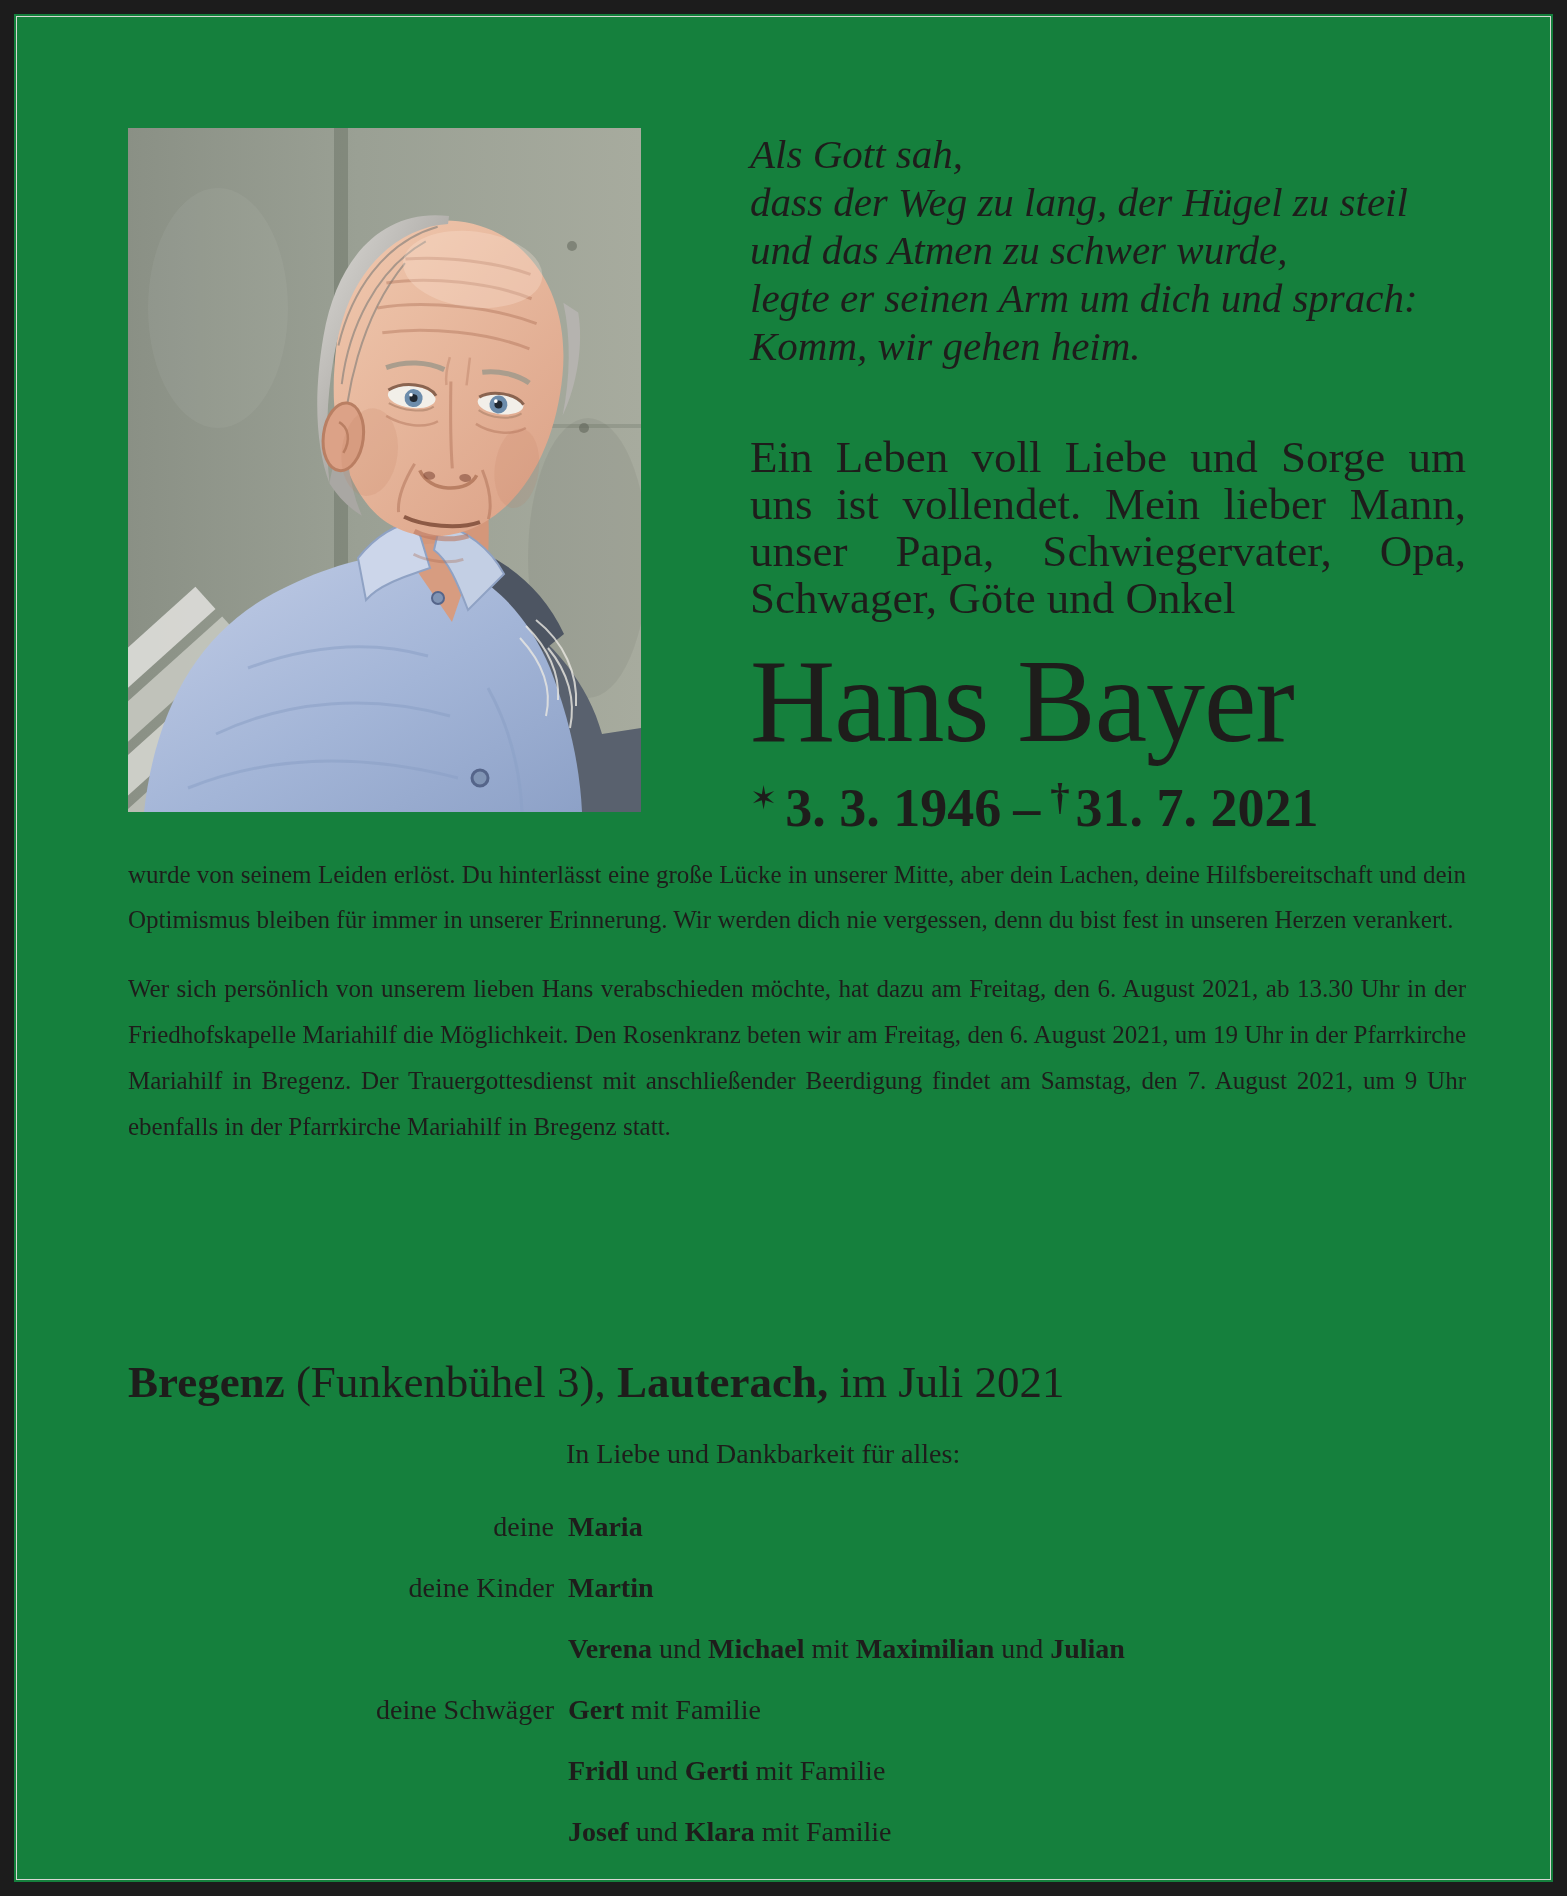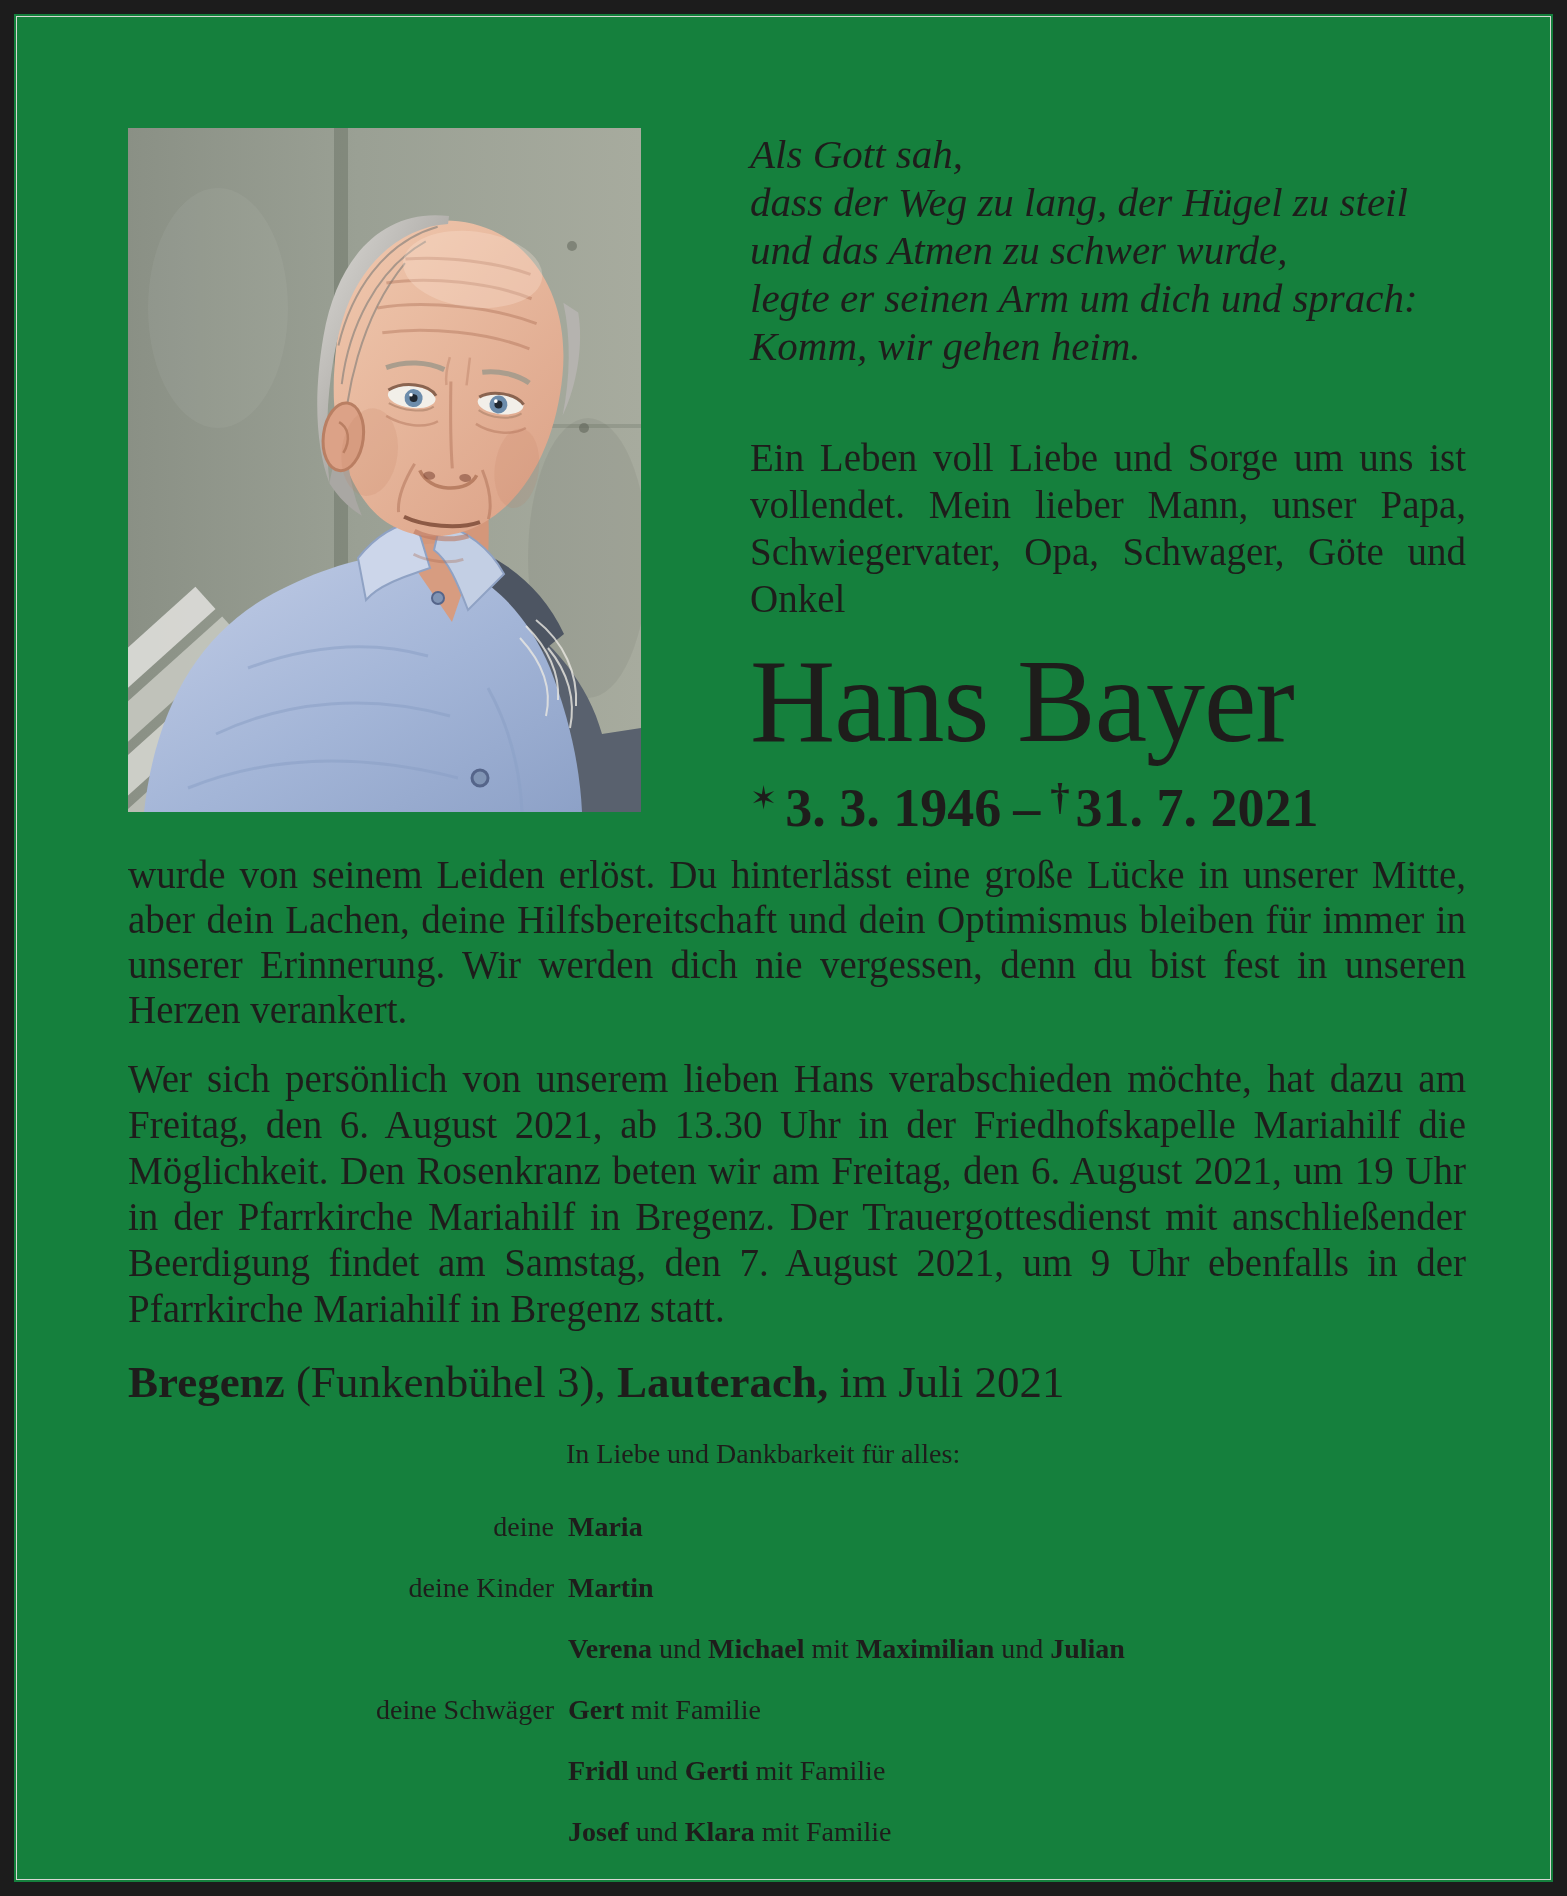--- a/index.html
+++ b/index.html
@@ -8,28 +8,28 @@
     font-family:"Liberation Serif", serif; color:#1e1d1b; overflow:hidden;
   }
   .frame { position:absolute; inset:0; border:14px solid #1c1c1c; pointer-events:none; z-index:5; }
   .frame-inner { position:absolute; inset:16px; border:1px solid #d8d8d4; pointer-events:none; z-index:5; }
 
   .photo { position:absolute; left:128px; top:128px; width:513px; height:684px; }
   .photo svg { display:block; width:100%; height:100%; }
 
   .right-col { position:absolute; left:750px; top:130px; width:716px; }
   .poem { font-style:italic; font-size:41px; line-height:48px; }
-  .intro { margin-top:64px; font-size:39px; line-height:47px; text-align:justify; }
+  .intro { margin-top:64px; font-size:45px; line-height:47px; text-align:justify; }
   .name  { margin-top:18px; font-size:118px; line-height:124px; letter-spacing:-1px; white-space:nowrap; }
   .dates { margin-top:10px; font-weight:bold; font-size:54px; }
   .dates .sym  { font-family:"DejaVu Sans", sans-serif; font-size:0.60em; vertical-align:0.50em; margin-right:8px; }
   .dates .dag  { font-size:0.72em; vertical-align:0.40em; margin-right:6px; font-family:"Liberation Serif", serif; }
   .dates .dash { margin:0 10px 0 12px; }
 
-  .body-text { position:absolute; left:128px; top:852px; width:1338px; font-size:39px; line-height:45px; text-align:justify; }
+  .body-text { position:absolute; left:128px; top:852px; width:1338px; font-size:25px; line-height:45px; text-align:justify; }
   .body-text p { margin:0; }
   .body-text p + p { margin-top:24px; line-height:46px; }
 
   .place-line { position:absolute; left:128px; top:1356px; font-size:45px; white-space:pre-wrap; }
 
   .closing { position:absolute; left:128px; top:1430px; width:1362px; font-size:28px; }
   .closing-heading { margin-left:438px; margin-bottom:26px; line-height:47px; }
   .rows { display:grid; grid-template-columns:426px 1fr; column-gap:12px; line-height:47px;gap:14px; }
   .row-label { text-align:right; }
   .row-value { white-space:pre-wrap; }

